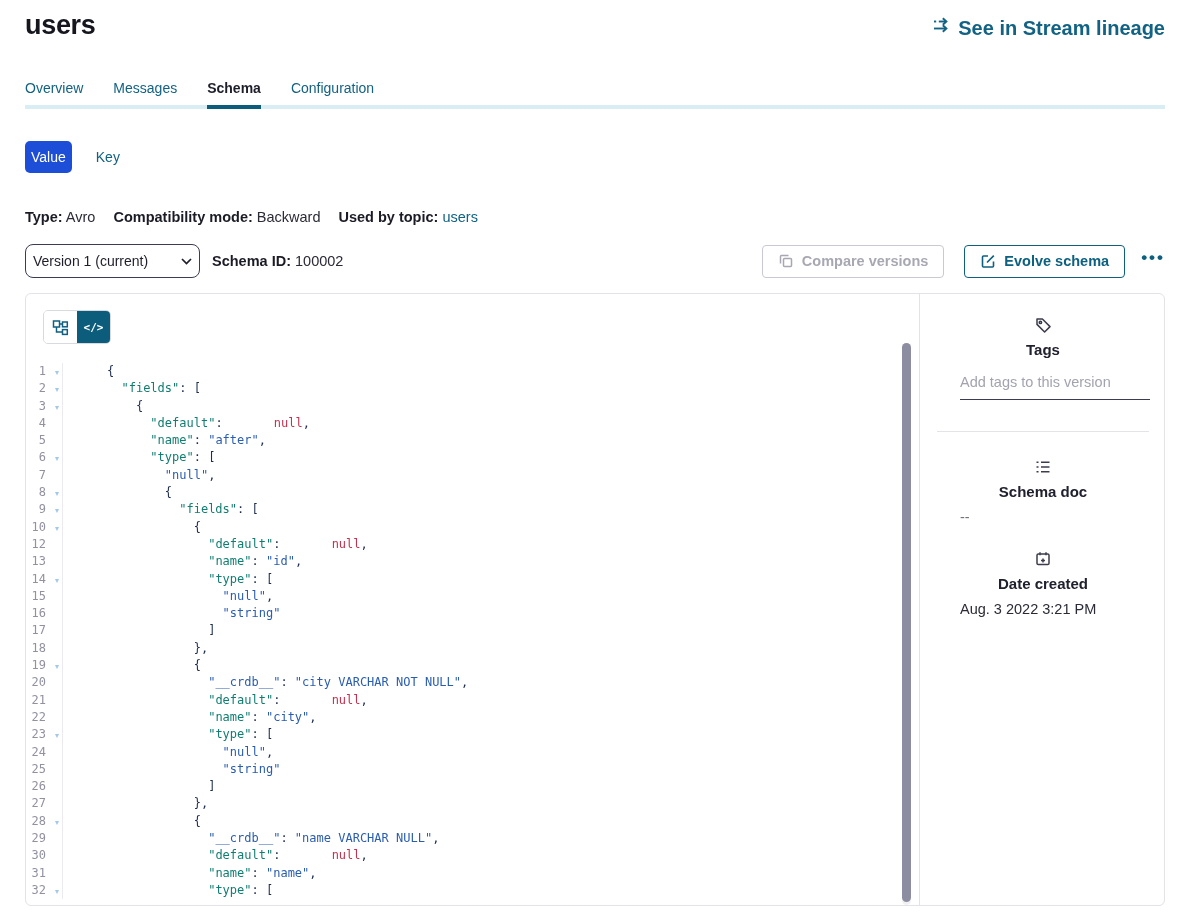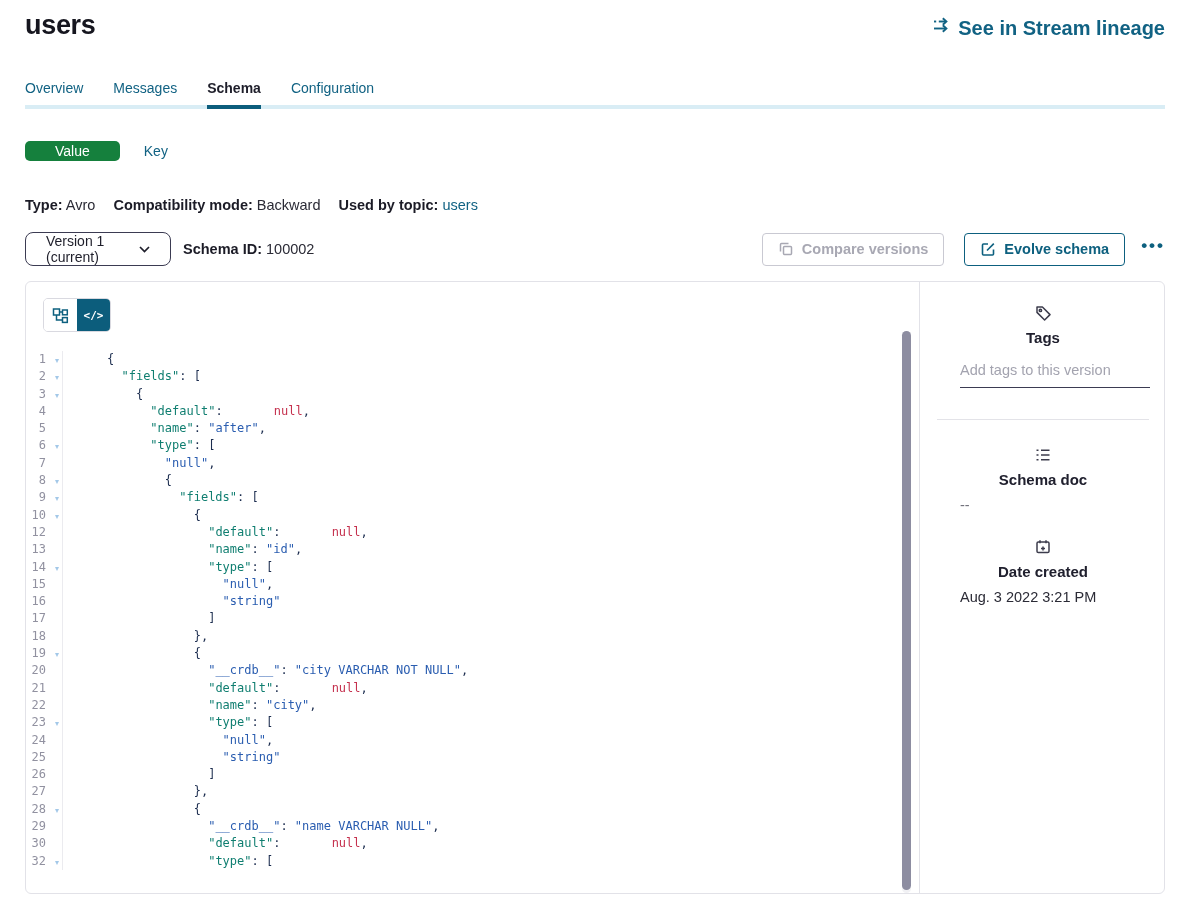--- a/index.html
+++ b/index.html
@@ -16,35 +16,35 @@
   
   .tabs { display:flex; margin-top:39px; border-bottom:4px solid #d9edf5; }
   .tab { margin-right:30px; padding-bottom:9px; font-size:14px; font-weight:500;
     color:#116283; position:relative; cursor:pointer; }
   .tab.active { color:#1e1e2a; font-weight:600; }
   .tab.active::after { content:""; position:absolute; left:0; right:0; bottom:-4px;
     height:4px; background:#0c5d7c; }
 
   
   .vk-row { margin-top:32px; display:flex; align-items:center; }
-  .btn-value { height:20px; padding:0 30px; background:#15803d; color:#fff;
+  .btn-value { height:32px; padding:0 6px; background:#1d4ed8; color:#fff;
     border:none; border-radius:5px; font-size:14px; font-family:inherit; cursor:pointer; }
   .link-key { margin-left:24px; color:#116283; font-size:14px; font-weight:500; cursor:pointer; }
 
   
   .meta-row { margin-top:36px; font-size:14.5px; display:flex; }
   .meta-item { margin-right:18px; }
   .meta-label { font-weight:700; color:#1b1b26; }
   .meta-value { color:#2b2b36; }
   .meta-value.link { color:#116283; cursor:pointer; }
 
   
   .version-bar { margin-top:19px; display:flex; align-items:center; }
-  .select { width:146px; height:34px; border:1px solid #3b3b52; border-radius:8px;
-    display:flex; align-items:center; justify-content:space-between; padding:0 20px;
+  .select { width:175px; height:34px; border:1px solid #3b3b52; border-radius:8px;
+    display:flex; align-items:center; justify-content:space-between; padding:0 7px;
     font-size:14px; color:#1e1e2a; cursor:pointer; background:#fff; }
   .schema-id { margin-left:12px; font-size:14.5px; }
   .vb-right { margin-left:auto; display:flex; align-items:center; gap:20px; }
   .btn { display:inline-flex; align-items:center; gap:8px; height:33px; padding:0 15px;
     border-radius:4px; background:#fff; font-size:14.5px; font-weight:700; font-family:inherit; cursor:pointer; }
   .btn-compare { border:1px solid #c9c9d2; color:#a8a8b3; cursor:default; }
   .btn-evolve { border:1px solid #0d607f; color:#0d607f;justify-content:space-between; }
   .more-btn { color:#0d607f; font-size:17px; letter-spacing:2px; font-weight:700;
     background:none; border:none; cursor:pointer; padding:0 0 6px 0; margin-left:-4px; }
 
@@ -379,20 +379,26 @@
             <span class="ct">              <span class="tok-s">"__crdb__"</span><span class="tok-p">: </span><span class="tok-s">"name VARCHAR NULL"</span><span class="tok-p">,</span></span>
           </div>
           <div class="cl">
             <span class="g">
               <span class="ln">30</span>
             </span>
             <span class="ct">              <span class="tok-k">"default"</span><span class="tok-p">: </span><span class="tok-n">null</span><span class="tok-p">,</span></span>
           </div>
           <div class="cl">
             <span class="g">
+              <span class="ln">31</span>
+            </span>
+            <span class="ct">              <span class="tok-k">"name"</span><span class="tok-p">: </span><span class="tok-s">"name"</span><span class="tok-p">,</span></span>
+          </div>
+          <div class="cl">
+            <span class="g">
               <span class="ln">32</span>
               <span class="fold">▾</span>
             </span>
             <span class="ct">              <span class="tok-k">"type"</span><span class="tok-p">: [</span></span>
           </div>
         </div>
 
       <div class="scrollbar-track">
         <div class="scrollbar-thumb"></div>
       </div>

